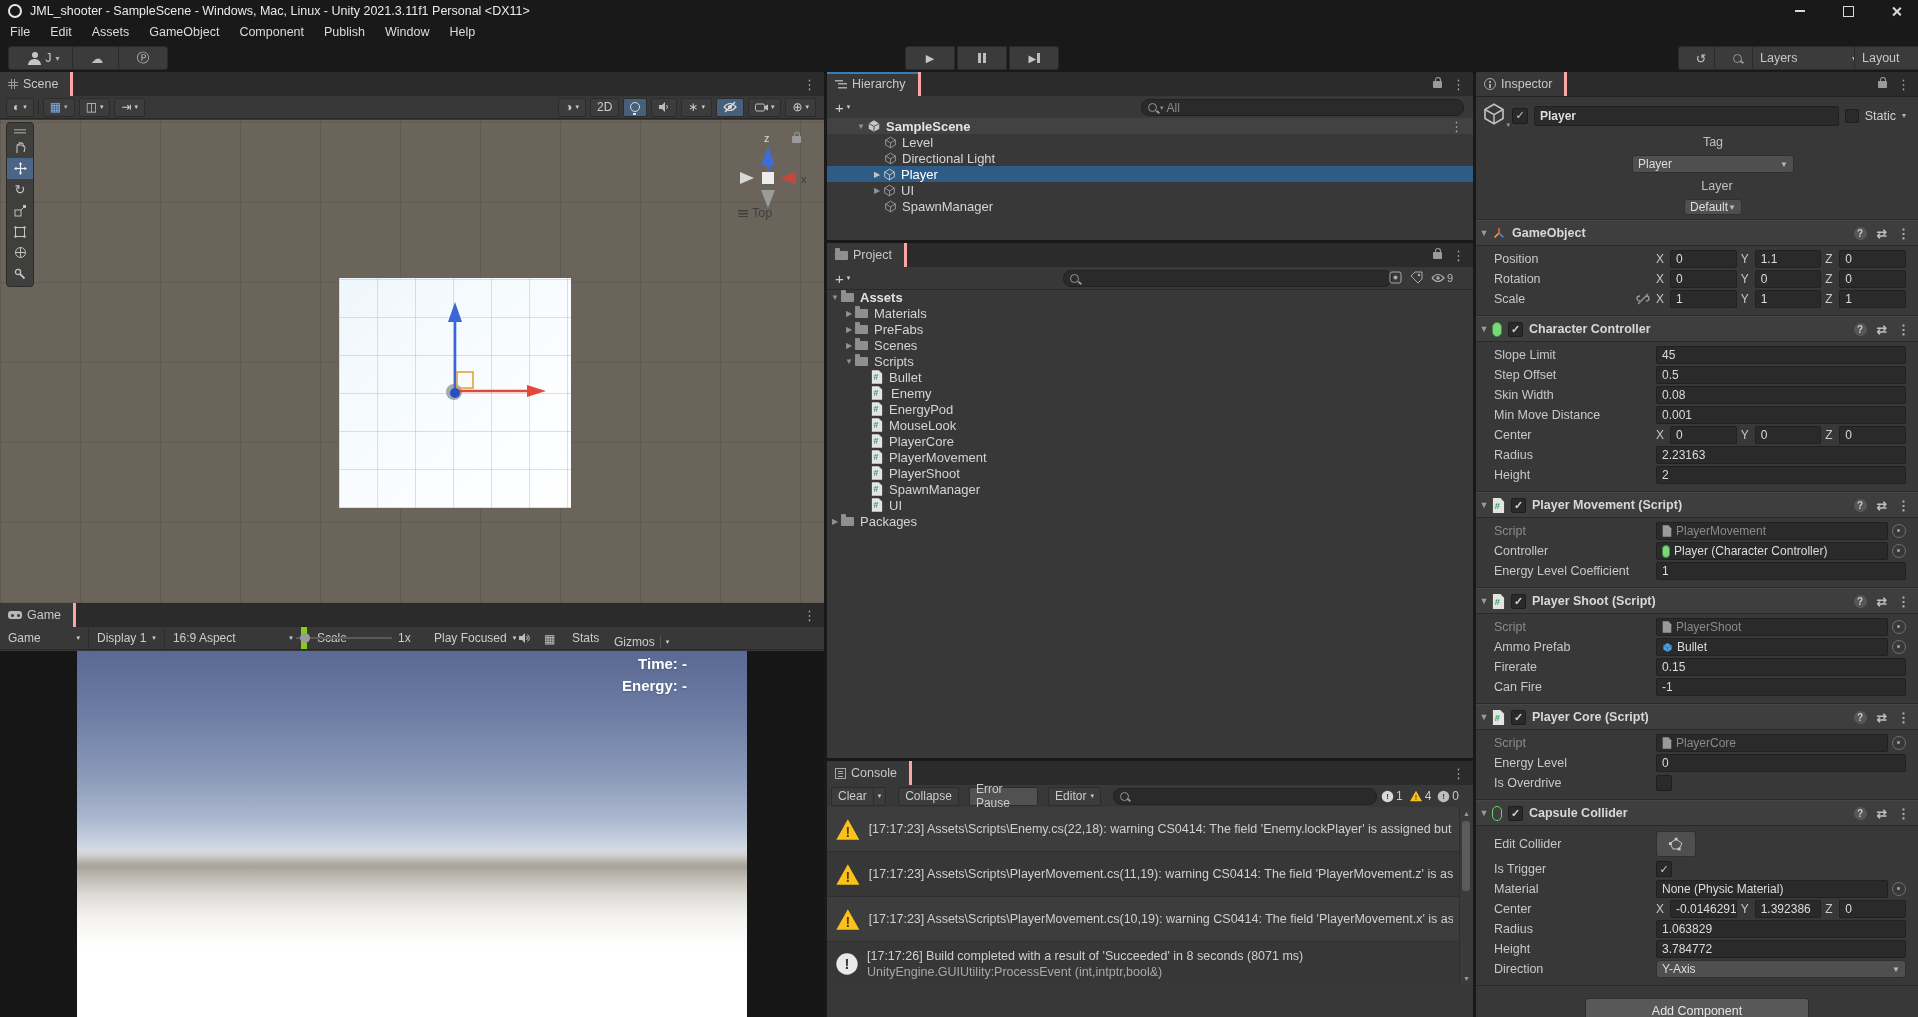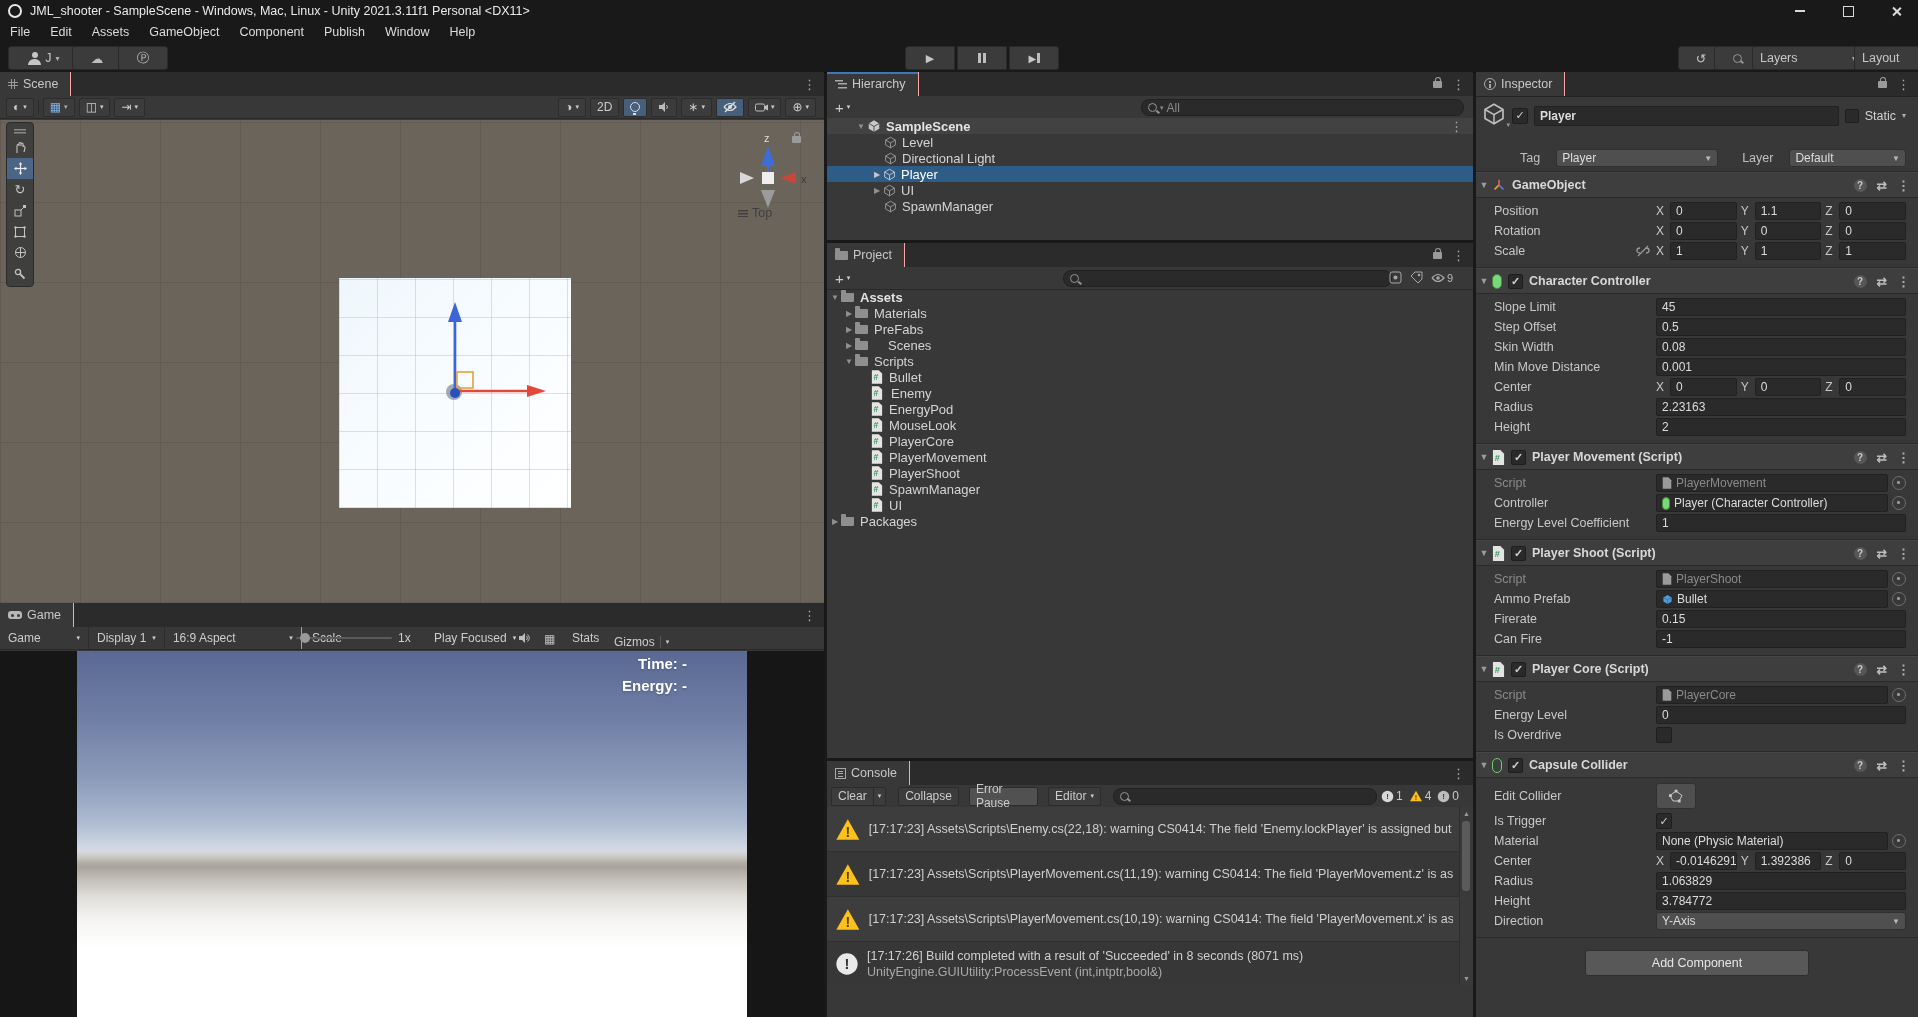--- a/index.html
+++ b/index.html
@@ -12,21 +12,21 @@
   .titlebar{left:0;top:0;width:1918px;height:22px;background:#191919;display:flex;align-items:center;font-size:12.5px;color:#EAEAEA;}
   .menubar{left:0;top:22px;width:1918px;height:20px;background:#191919;display:flex;align-items:center;color:#DCDCDC;border-bottom:1px solid #0f0f0f;}
   .menubar .mi{padding:0 10px;height:100%;display:flex;align-items:center;}
   .topbar{left:0;top:42px;width:1918px;height:30px;background:#191919;border-bottom:1px solid #0d0d0d;}
   .tbtn{background:#3B3B3B;border:1px solid #2A2A2A;border-radius:3px;height:22px;display:flex;align-items:center;justify-content:center;color:#C6C6C6;gap:4px;padding:0 7px;}
   .wbtn{width:28px;height:18px;display:flex;align-items:center;justify-content:center;}
 
   
   .panel{position:absolute;background:#383838;}
   .tabbar{position:absolute;left:0;top:0;right:0;height:24px;background:#2B2B2B;display:flex;border-bottom:1px solid #242424;}
-  .tab{background:#383838;height:24px;display:flex;align-items:center;gap:5px;padding:0 12px 0 8px;color:#C8C8C8;font-size:12.5px;border-right:1px solid #fca5a5;position:relative;}
+  .tab{background:#383838;height:24px;display:flex;align-items:center;gap:5px;padding:0 12px 0 8px;color:#C8C8C8;font-size:12.5px;border-right:3px solid #fca5a5;position:relative;}
   .tab.focused::before{content:"";position:absolute;left:0;top:0;right:0;height:2px;background:#3A79BB;}
   .ptool{position:absolute;left:0;top:24px;right:0;height:22px;background:#383838;border-bottom:1px solid #292929;display:flex;align-items:center;}
   .kebab{color:#AFAFAF;font-size:13px;line-height:1;}
   .searchbox{background:#2A2A2A;border:1px solid #212121;border-radius:8px;height:15px;display:flex;align-items:center;padding:0 6px;gap:3px;color:#8A8A8A;font-size:12px;}
   .mag{width:7px;height:7px;border:1.4px solid #959595;border-radius:50%;position:relative;flex:none;}
   .mag::after{content:"";position:absolute;width:4px;height:1.5px;background:#959595;right:-3.5px;bottom:-1px;transform:rotate(40deg);}
   .lockic{width:9px;height:7px;background:#9a9a9a;border-radius:1px;position:relative;display:inline-block;}
   .lockic::before{content:"";position:absolute;top:-4px;left:1.5px;width:4px;height:4px;border:1.4px solid #9a9a9a;border-bottom:none;border-radius:3px 3px 0 0;}
 
   
@@ -325,21 +325,21 @@
     </div>
     <div class="ptool" style="font-size:12px;color:#CDCDCD;">
       <div class="flex" style="padding:0 8px;gap:6px;width:72px;justify-content:space-between;border-right:1px solid #2c2c2c;height:100%;">
           <span>Game</span>
           <span style="font-size:7px;">▾</span>
         </div>
       <div class="flex" style="padding:0 8px;gap:6px;border-right:1px solid #2c2c2c;height:100%;">
           <span>Display 1</span>
           <span style="font-size:7px;">▾</span>
         </div>
-      <div class="flex" style="padding:0 8px;gap:6px;width:120px;justify-content:space-between;border-right:1px solid #84cc16;height:100%;">
+      <div class="flex" style="padding:0 8px;gap:6px;width:120px;justify-content:space-between;border-right:6px solid #84cc16;height:100%;">
           <span>16:9 Aspect</span>
           <span style="font-size:7px;">▾</span>
         </div>
       <span style="margin-left:10px;">Scale</span>
       <span class="ab" style="left:296px;top:10px;width:96px;height:2px;background:#5a5a5a;border-radius:1px;"></span>
       <span class="ab" style="left:300px;top:6px;width:10px;height:10px;border-radius:50%;background:#9a9a9a;"></span>
       <span class="ab" style="left:398px;top:4px;">1x</span>
       <div class="ab flex" style="left:428px;top:0;height:100%;gap:6px;padding:0 6px;">
           <span>Play Focused</span>
           <span style="font-size:7px;">▾</span>
@@ -493,21 +493,21 @@
           <span style="margin-left:6px;">Materials</span>
         </div>
       <div class="trow">
           <span class="arr" style="margin-left:16px;">▶</span>
           <span class="folder"></span>
           <span style="margin-left:6px;">PreFabs</span>
         </div>
       <div class="trow">
           <span class="arr" style="margin-left:16px;">▶</span>
           <span class="folder"></span>
-          <span style="margin-left:20px;">Scenes</span>
+          <span style="margin-left:6px;">Scenes</span>
         </div>
       <div class="trow">
           <span class="arr" style="margin-left:16px;">▼</span>
           <span class="folder"></span>
           <span style="margin-left:6px;">Scripts</span>
         </div>
       <div class="trow">
           <svg width="12" height="14" viewBox="0 0 14 16" style="margin-left:44px;">
             <path d="M1 0 h8 l4 4 v12 H1z" fill="#E4E4E4"></path>
             <text x="3" y="12" font-size="10" font-weight="bold" fill="#2E9E4F">#</text>
@@ -703,21 +703,21 @@
                 <path d="M2 5 L8 8.5 L14 5 M8 8.5 V14.5" stroke="#BFBFBF" fill="none"></path>
               </svg>
             <span style="position:absolute;right:-4px;bottom:0;font-size:7px;color:#9a9a9a;">▾</span>
           </span>
           <span class="cb">✓</span>
           <span class="ifield" style="flex:1;font-weight:bold;height:18px;line-height:18px;">Player</span>
           <span class="cb" style="width:12px;height:12px;"></span>
           <span style="font-size:12.5px;">Static</span>
           <span style="font-size:8px;color:#AFAFAF;">▾</span>
         </div>
-        <div class="flex" style="gap:16px;margin-top:20px;padding-left:38px;">
+        <div class="flex" style="gap:6px;margin-top:6px;padding-left:38px;flex-direction:column;">
           <span style="color:#C0C0C0;">Tag</span>
           <span class="dd" style="width:150px;">
               <span>Player</span>
               <span class="car">▼</span>
             </span>
           <span style="color:#C0C0C0;margin-left:8px;">Layer</span>
           <span class="dd" style="flex:1;">
               <span>Default</span>
               <span class="car">▼</span>
             </span>

